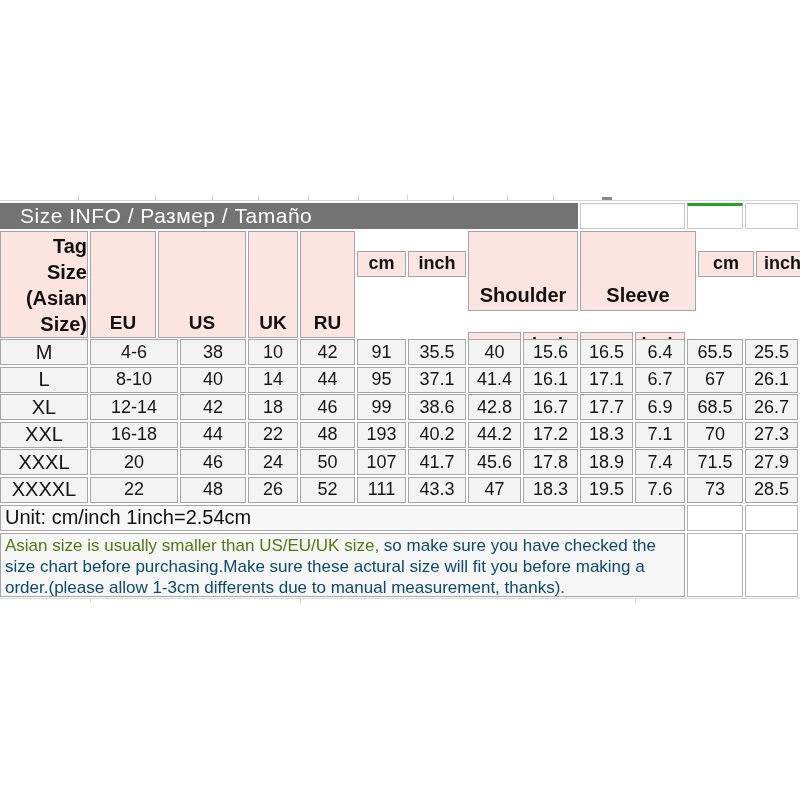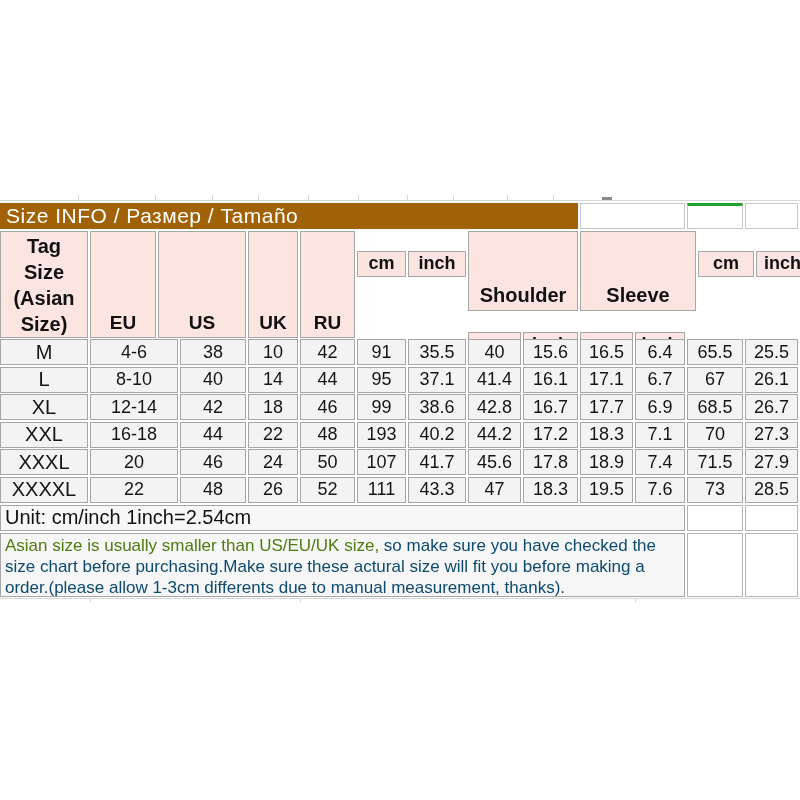--- a/index.html
+++ b/index.html
@@ -10,34 +10,34 @@
   
   .hline{position:absolute;left:0;width:800px;height:1px;background:#d7d7d7;}
   .tick{position:absolute;width:1px;background:#d4d4d4;}
   .tick.dark{background:#8a8a8a;height:3px;width:10px;}
 
   
   .band{position:absolute;left:0;display:flex;gap:2px;}
 
   
   .title-bar{
-    width:578px;height:26px;background:#a16207;color:#ffffff;
-    font-size:21px;letter-spacing:.5px;line-height:26px;padding-left:6px;
+    width:578px;height:26px;background:#737373;color:#ffffff;
+    font-size:21px;letter-spacing:.5px;line-height:26px;padding-left:20px;
     box-sizing:border-box;white-space:nowrap;overflow:hidden;
   }
   .blank-cell{background:#ffffff;border:1px solid #c6c6c6;box-sizing:border-box;height:26px;}
   .blank-cell.green-top{border-top:3px solid #21a32a;}
 
   
   .hdr-cell{
     background:#fce5e1;border:1px solid #a6a6a6;box-sizing:border-box;
     display:flex;align-items:flex-end;justify-content:center;
     font-weight:bold;font-size:19px;padding-bottom:3px;
   }
-  .corner{flex-direction:column;align-items:center;justify-content:center;
+  .corner{flex-direction:column;justify-content:center;
     font-size:20px;line-height:26px;padding-bottom:0;text-align:center;}
   .group-col{display:flex;flex-direction:column;gap:1.5px;}
   .group-label{height:79.5px;font-size:20px;}
   .sub-row{display:flex;gap:2px;margin-top:20px;}
   .sub-cell{height:26px;font-size:18px;align-items:center;padding-bottom:1px;}
 
   
   .data-rows{position:absolute;left:0;top:339px;display:flex;flex-direction:column;gap:1.5px;}
   .data-row{display:flex;gap:2px;}
   .cell{

